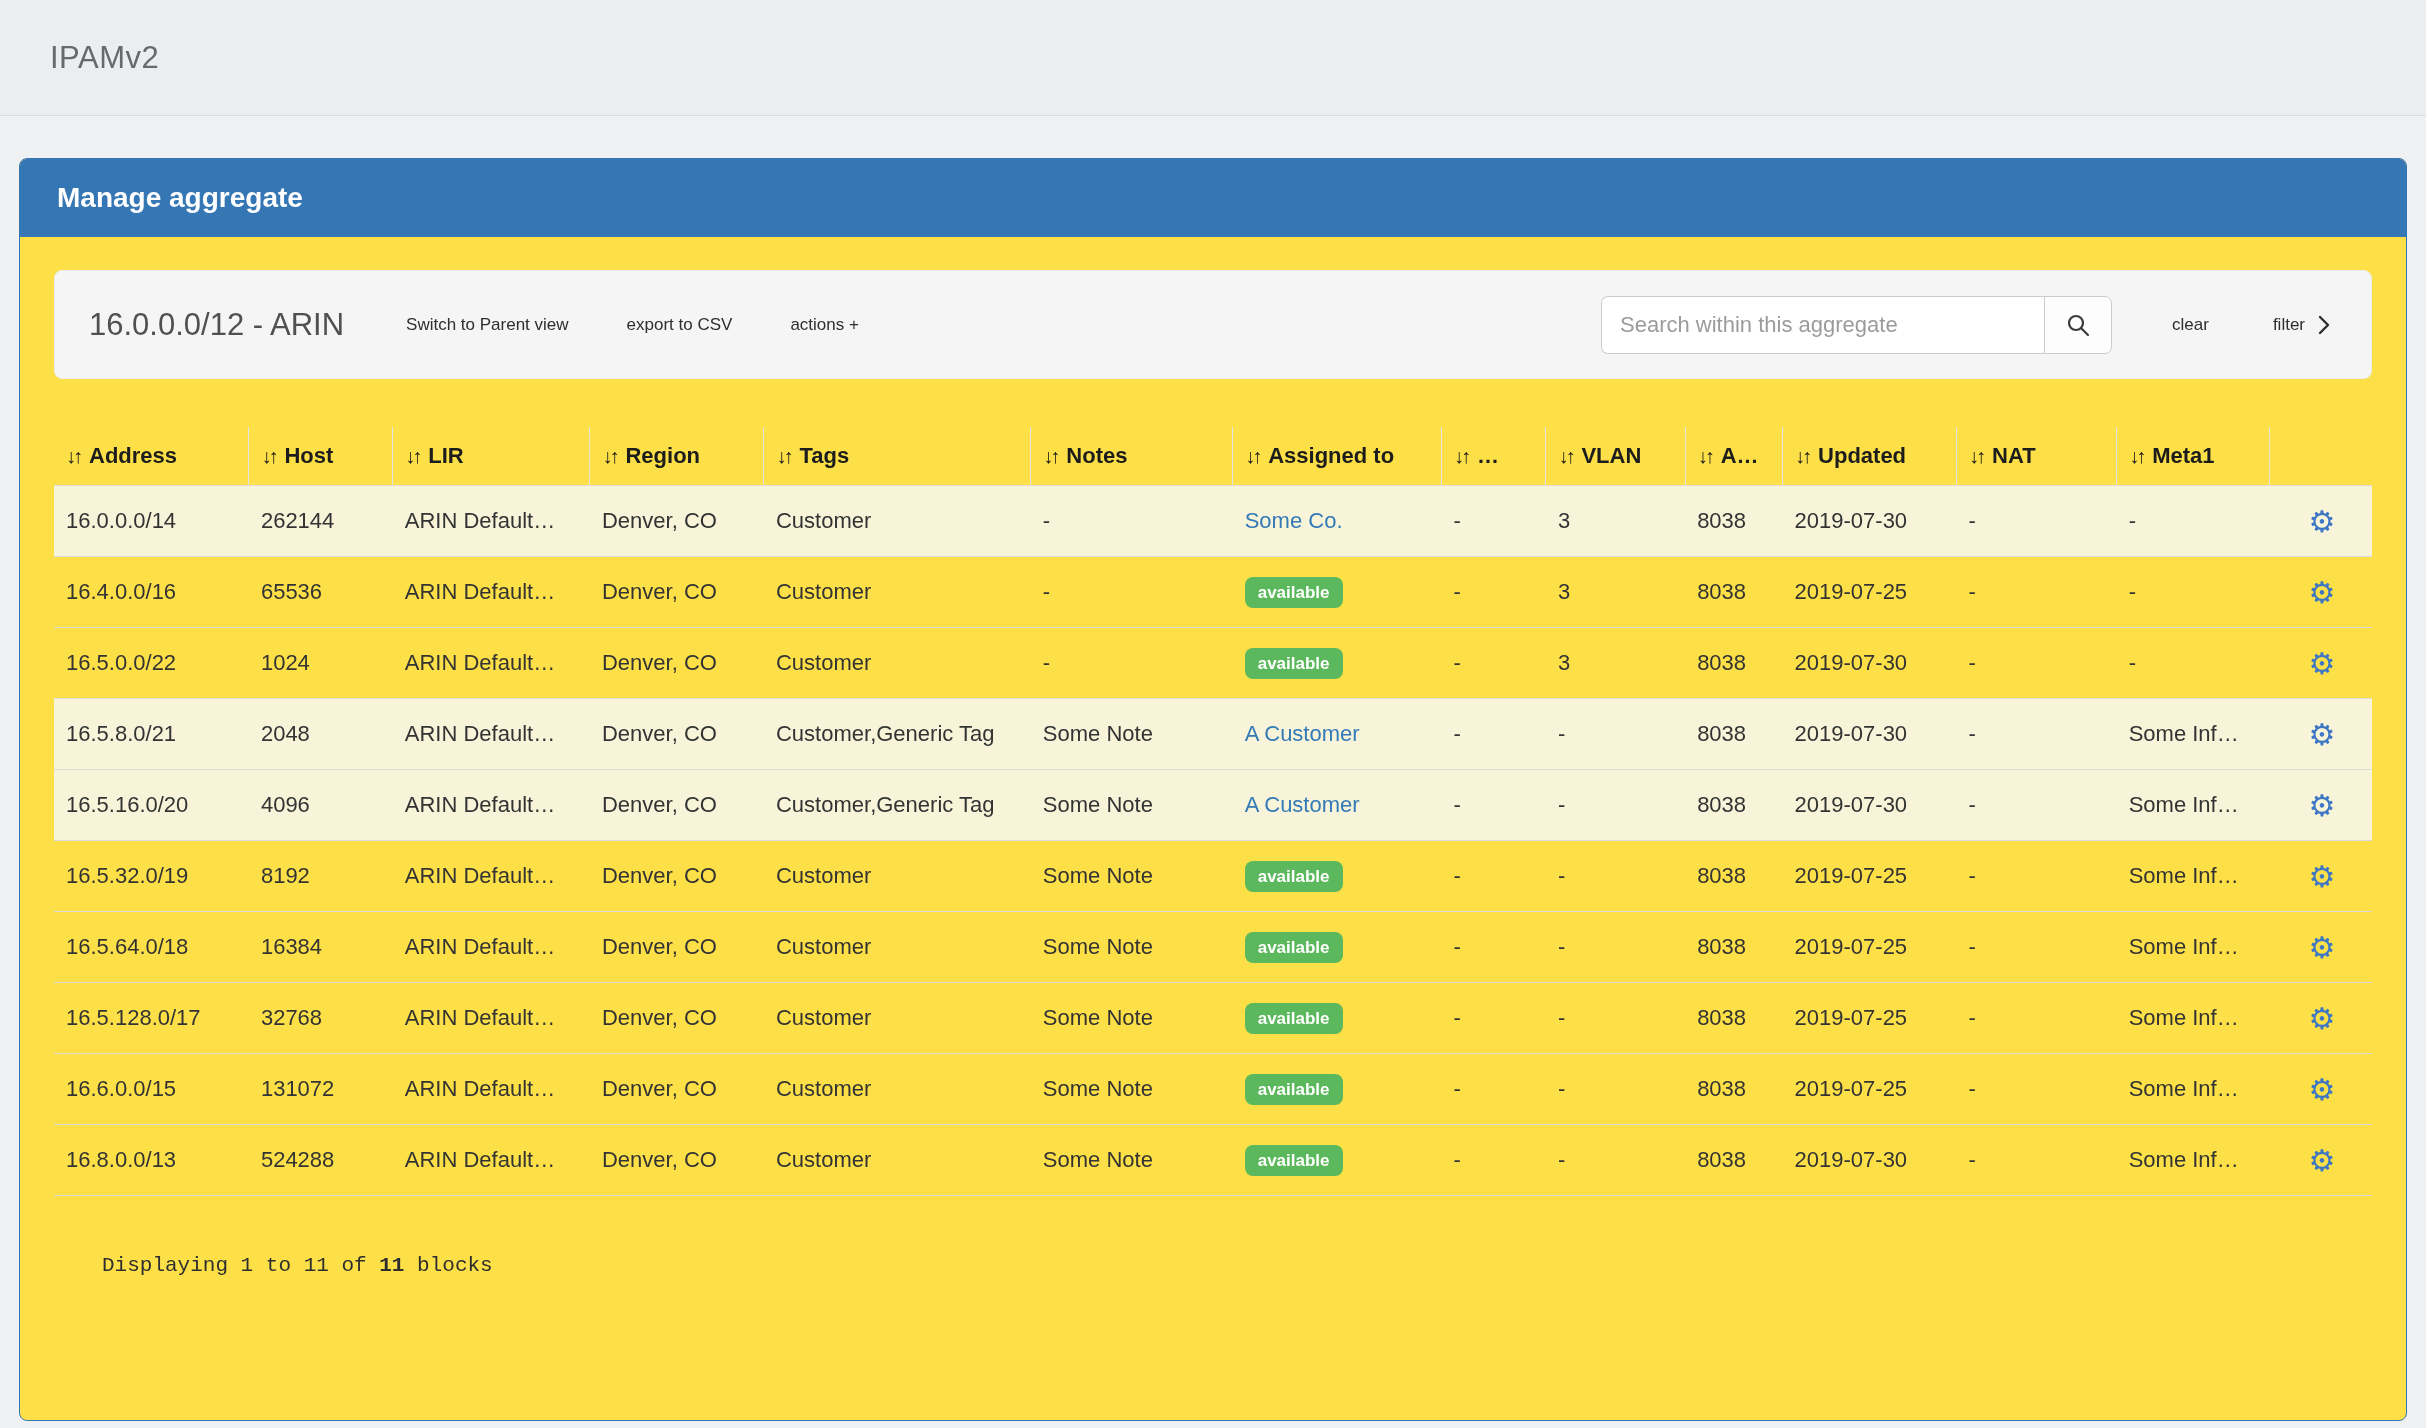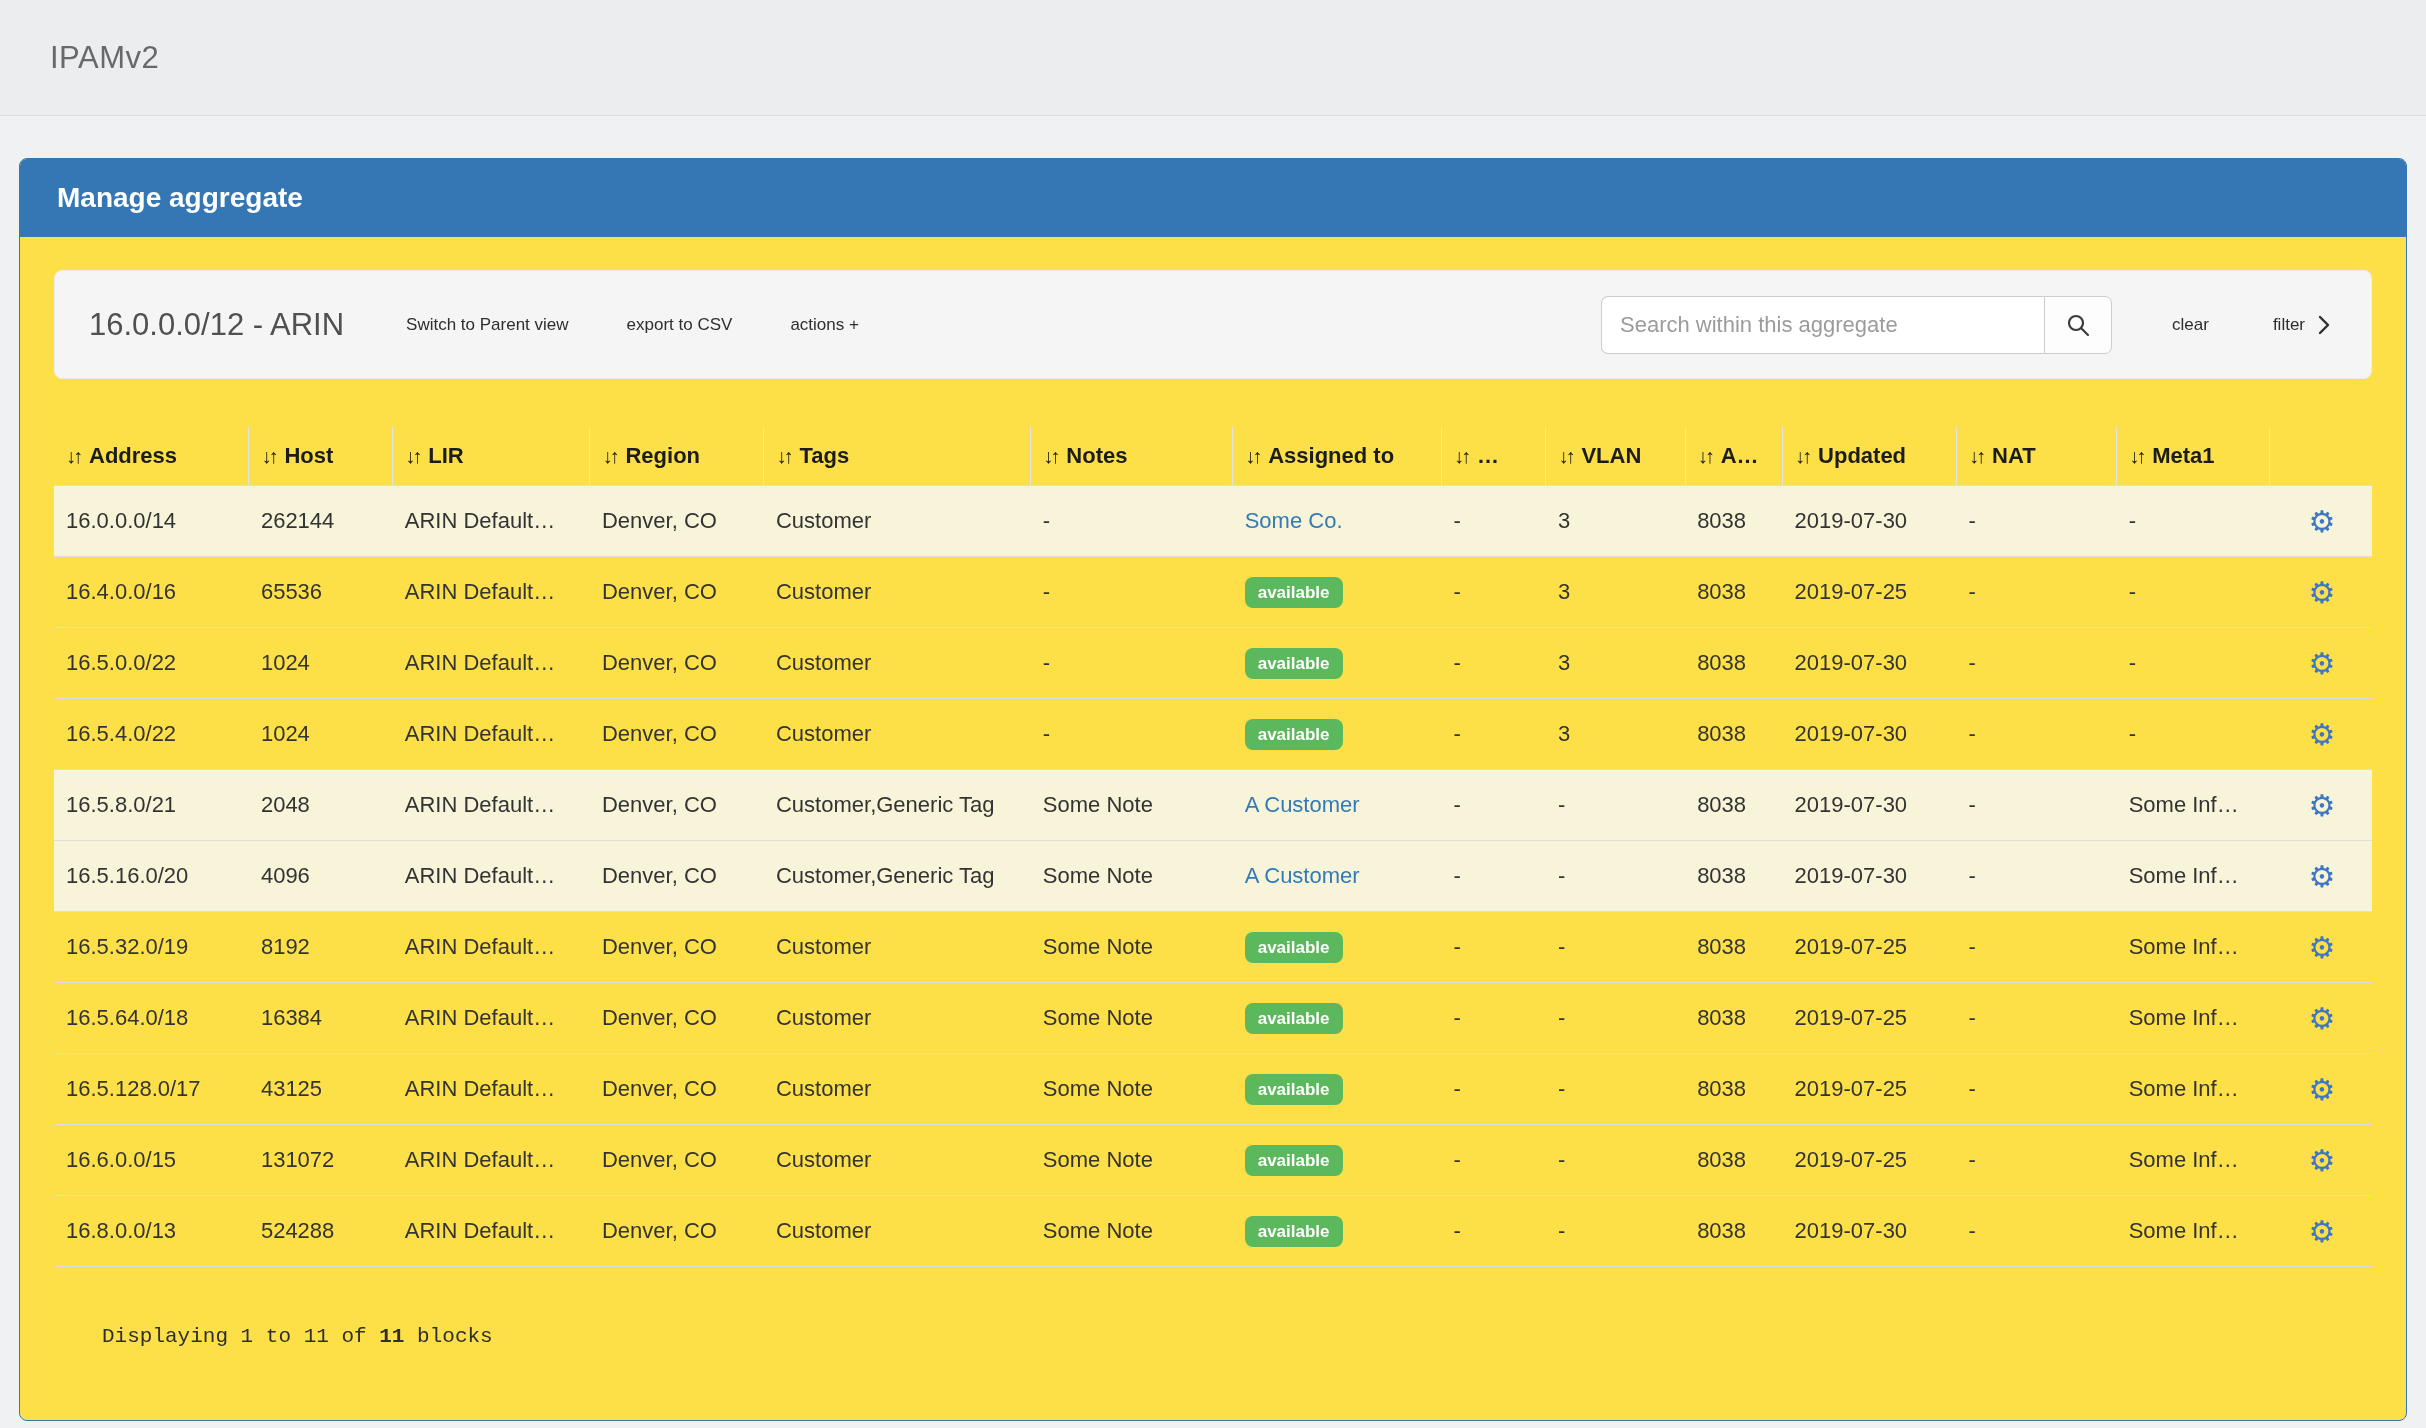--- a/index.html
+++ b/index.html
@@ -230,36 +230,20 @@
     <td>-</td>
     <td><span class="badge-available">available</span></td>
     <td>-</td>
     <td>3</td>
     <td>8038</td>
     <td>2019-07-30</td>
     <td>-</td>
     <td>-</td>
     <td class="c-gear"><span class="gear">⚙</span></td>
   </tr>
-          <tr class="data-row">
-    <td>16.5.4.0/22</td>
-    <td>1024</td>
-    <td>ARIN Default…</td>
-    <td>Denver, CO</td>
-    <td>Customer</td>
-    <td>-</td>
-    <td><span class="badge-available">available</span></td>
-    <td>-</td>
-    <td>3</td>
-    <td>8038</td>
-    <td>2019-07-30</td>
-    <td>-</td>
-    <td>-</td>
-    <td class="c-gear"><span class="gear">⚙</span></td>
-  </tr>
           <tr class="data-row highlight">
     <td>16.5.8.0/21</td>
     <td>2048</td>
     <td>ARIN Default…</td>
     <td>Denver, CO</td>
     <td>Customer,Generic Tag</td>
     <td>Some Note</td>
     <td><a class="cell-link">A Customer</a></td>
     <td>-</td>
     <td>-</td>
@@ -312,21 +296,21 @@
     <td>-</td>
     <td>-</td>
     <td>8038</td>
     <td>2019-07-25</td>
     <td>-</td>
     <td>Some Inf…</td>
     <td class="c-gear"><span class="gear">⚙</span></td>
   </tr>
           <tr class="data-row">
     <td>16.5.128.0/17</td>
-    <td>43125</td>
+    <td>32768</td>
     <td>ARIN Default…</td>
     <td>Denver, CO</td>
     <td>Customer</td>
     <td>Some Note</td>
     <td><span class="badge-available">available</span></td>
     <td>-</td>
     <td>-</td>
     <td>8038</td>
     <td>2019-07-25</td>
     <td>-</td>

